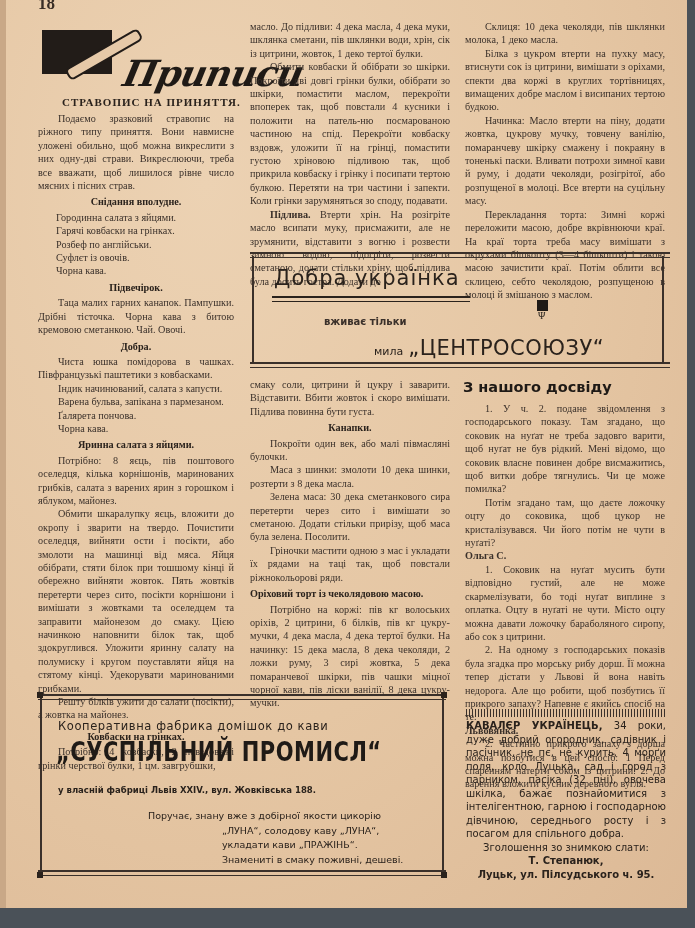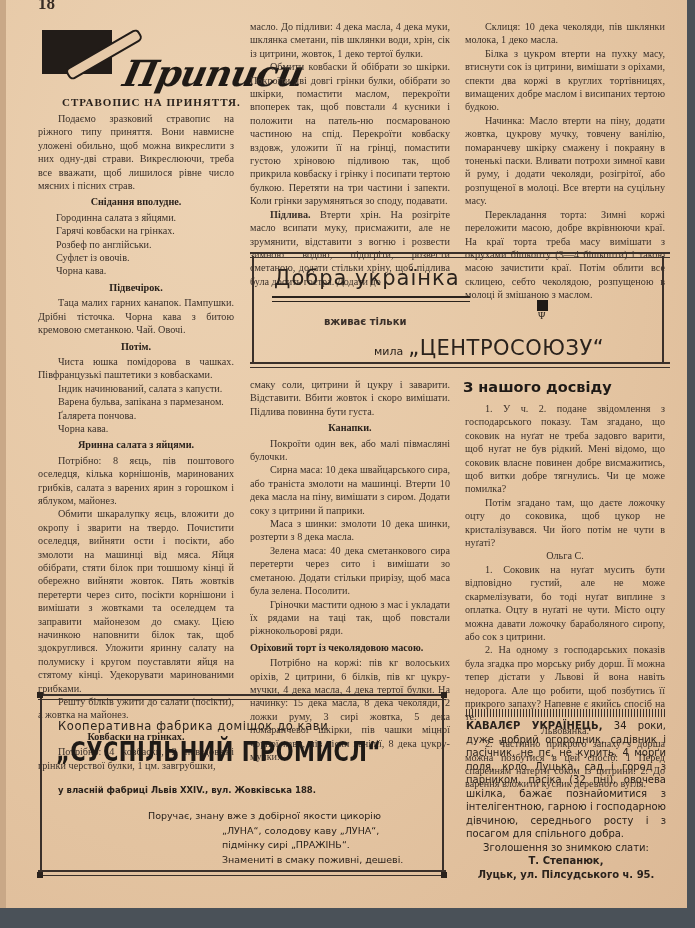--- a/index.html
+++ b/index.html
@@ -14,21 +14,21 @@
     background:#e6c9a8;
     background-image: radial-gradient(ellipse at 30% 20%, #ecd2b3 0%, #e5c6a3 55%, #dcb996 100%);
   }
   .left-shadow { position:absolute; left:0; top:0; width:6px; height:908px; background:#c9a887; }
   .pgnum { position:absolute; left:38px; top:-6px; font-size:17px; font-weight:bold; color:#3a2e26; }
   .col { position:absolute; font-size:10.2px; line-height:13.4px; text-align:justify; color:#3a302a; }
   .col p { margin:0; text-indent:20px; }
   .col .ni { text-indent:0; }
   .col .h { text-align:center; font-weight:bold; text-indent:0; margin:3px 0 2px; color:#2a221c; }
   .col .menu { text-indent:0; padding-left:18px; }
-  .col .right { text-align:center; font-weight:normal; }
+  .col .right { text-align:left; font-weight:bold; }
   b.run { font-weight:bold; }
 
   
   .logo { position:absolute; left:42px; top:30px; width:200px; height:64px; }
   .logo-block { position:absolute; left:0; top:0; width:70px; height:44px; background:#221c18; }
   .logo-pin { position:absolute; left:20px; top:18px; width:80px; height:9px; background:#e6c9a8; border:2px solid #221c18; border-radius:5px; transform:rotate(-30deg); }
   .logo-word { position:absolute; left:82px; top:22px; font-family:"DejaVu Serif", serif; font-style:italic; font-size:36px; font-weight:bold; color:#1f1a16; letter-spacing:-1px; transform:skewX(-12deg); }
 
   .subtitle { position:absolute; left:62px; top:96px; font-size:11px; font-weight:bold; letter-spacing:1px; color:#2a221c; }
 
@@ -86,21 +86,21 @@
   <div class="col" style="left:38px; top:112px; width:196px;">
     <p>Подаємо зразковий стравопис на ріжного типу приняття. Вони навмисне уложені обильно, щоб можна викреслити з них одну-дві страви. Викреслюючи, треба все вважати, щоб лишилося рівне число мясних і пісних страв.</p>
     <div class="h">Снідання вполудне.</div>
     <div class="menu">Городинна салата з яйцями.</div>
     <div class="menu">Гарячі ковбаски на грінках.</div>
     <div class="menu">Розбеф по англійськи.</div>
     <div class="menu">Суфлєт із овочів.</div>
     <div class="menu">Чорна кава.</div>
     <div class="h">Підвечірок.</div>
     <p>Таца малих гарних канапок. Пампушки. Дрібні тісточка. Чорна кава з битою кремовою сметанкою. Чай. Овочі.</p>
-    <div class="h">Потім.</div>
+    <div class="h">Добра.</div>
     <p>Чиста юшка помідорова в чашках. Півфранцузькі паштетики з ковбасками.</p>
     <p>Індик начинюваний, салата з капусти.</p>
     <p>Варена бульва, запікана з пармезаном.</p>
     <p>Ґалярета пончова.</p>
     <p>Чорна кава.</p>
     <div class="h">Яринна салата з яйцями.</div>
     <p>Потрібно: 8 яєць, пів поштового оселедця, кілька корнішонів, маринованих грибків, салата з варених ярин з горошком і яблуком, майонез.</p>
     <p>Обмити шкаралупку яєць, вложити до окропу і зварити на твердо. Почистити оселедця, вийняти ости і посікти, або змолоти на машинці від мяса. Яйця обібрати, стяти білок при тошшому кінці й обережно вийняти жовток. Пять жовтків перетерти через сито, посікти корнішони і вимішати з жовтками та оселедцем та заправити майонезом до смаку. Цією начинкою наповнити білок так, щоб здокруглився. Уложити яринну салату на полумиску і кругом поуставляти яйця на стятому кінці. Удекорувати маринованими грибками.</p>
     <p>Решту білків ужити до салати (посікти), а жовтка на майонез.</p>
     <div class="h" style="margin-top:8px;">Ковбаски на грінках.</div>
@@ -130,23 +130,22 @@
     <div class="ad1-brand">
       <span class="m">мила</span>
       <span class="c">„ЦЕНТРОСОЮЗУ“</span>
     </div>
   </div>
 
   <div class="col" style="left:250px; top:378px; width:200px;">
     <p class="ni">смаку соли, цитрини й цукру і заварити. Відставити. Вбити жовток і скоро вимішати. Підлива повинна бути густа.</p>
     <div class="h">Канапки.</div>
     <p>Покроїти один век, або малі півмасляні булочки.</p>
-    <p>Сирна маса: 10 дека швайцарського сира, або траніста змолоти на машинці. Втерти 10 дека масла на піну, вимішати з сиром. Додати соку з цитрини й паприки.</p>
     <p>Маса з шинки: змолоти 10 дека шинки, розтерти з 8 дека масла.</p>
-    <p>Зелена маса: 40 дека сметанкового сира перетерти через сито і вимішати зо сметаною. Додати стільки прирізу, щоб маса була зелена. Посолити.</p>
+    <p>Зелена маса: 30 дека сметанкового сира перетерти через сито і вимішати зо сметаною. Додати стільки прирізу, щоб маса була зелена. Посолити.</p>
     <p>Гріночки мастити одною з мас і укладати їх рядами на таці так, щоб повстали ріжнокольорові ряди.</p>
     <div class="h" style="text-align:left;">Оріховий торт із чеколядовою масою.</div>
     <p>Потрібно на коржі: пів кг волоських оріхів, 2 цитрини, 6 білків, пів кг цукру-мучки, 4 дека масла, 4 дека тертої булки. На начинку: 15 дека масла, 8 дека чеколяди, 2 ложки руму, 3 сирі жовтка, 5 дека помаранчевої шкірки, пів чашки міцної чорної кави, пів ліски ванілії, 8 дека цукру-мучки.</p>
   </div>
 
   <div class="sec-head">З нашого досвіду</div>
   <div class="col" style="left:465px; top:402px; width:200px;">
     <p>1. У ч. 2. подане звідомлення з господарського показу. Там згадано, що соковик на нуґат не треба задовго варити, щоб нуґат не був рідкий. Мені відомо, що соковик власне повинен добре висмажитись, щоб витки добре тягнулись. Чи це може помилка?</p>
     <p>Потім згадано там, що даєте ложочку оцту до соковика, щоб цукор не кристалізувався. Чи його потім не чути в нуґаті?</p>
     <div class="right">Ольга С.</div>
@@ -162,21 +161,21 @@
     <div class="sq" style="left:-5px; top:-5px;"></div>
     <div class="sq" style="right:-5px; top:-5px;"></div>
     <div class="sq" style="left:-5px; bottom:-5px;"></div>
     <div class="sq" style="right:-5px; bottom:-5px;"></div>
     <div class="l1">Кооперативна фабрика домішок до кави</div>
     <div class="l2">„СУСПІЛЬНИЙ ПРОМИСЛ“</div>
     <div class="l3">у власній фабриці Львів XXIV., вул. Жовківська 188.</div>
     <div class="l4">
       <div>Поручає, знану вже з добірної якости цикорію</div>
       <div>„ЛУНА“, солодову каву „ЛУНА“,</div>
-      <div>підмінку сирі „ПРАЖІНЬ“.</div>
+      <div>укладати кави „ПРАЖІНЬ“.</div>
       <div>Знамениті в смаку поживні, дешеві.</div>
     </div>
   </div>
 
   <div class="hatch"></div>
   <div class="pers">
     <div><b>КАВАЛЄР УКРАЇНЕЦЬ,</b> <span>34 роки, дуже добрий огородник, садівник і пасічник, не пє, не курить, 4 морґи поля, коло Луцька, сад і город з парником, пасіка (32 пні), овочева шкілка, бажає познайомитися з інтелігентною, гарною і господарною дівчиною, середнього росту і з посагом для спільного добра.</span></div>
     <div class="c">Зголошення зо знимкою слати:</div>
     <div class="c"><b>Т. Степанюк,</b></div>
     <div class="c"><b>Луцьк, ул. Пілсудського ч. 95.</b></div>

